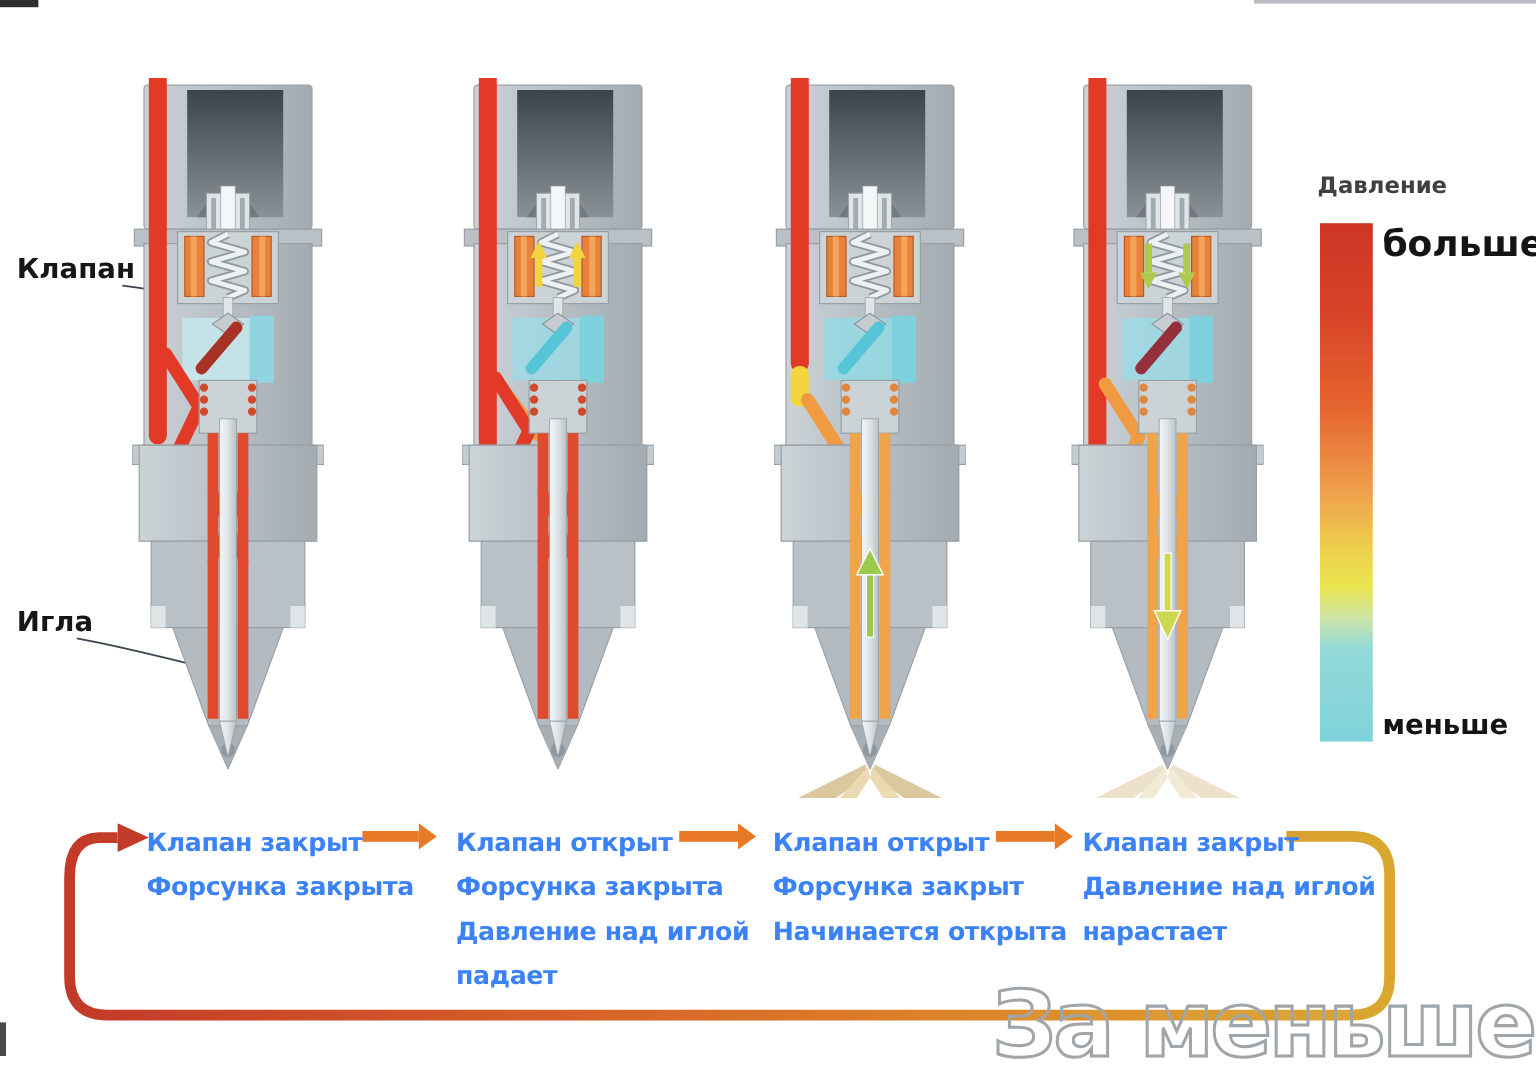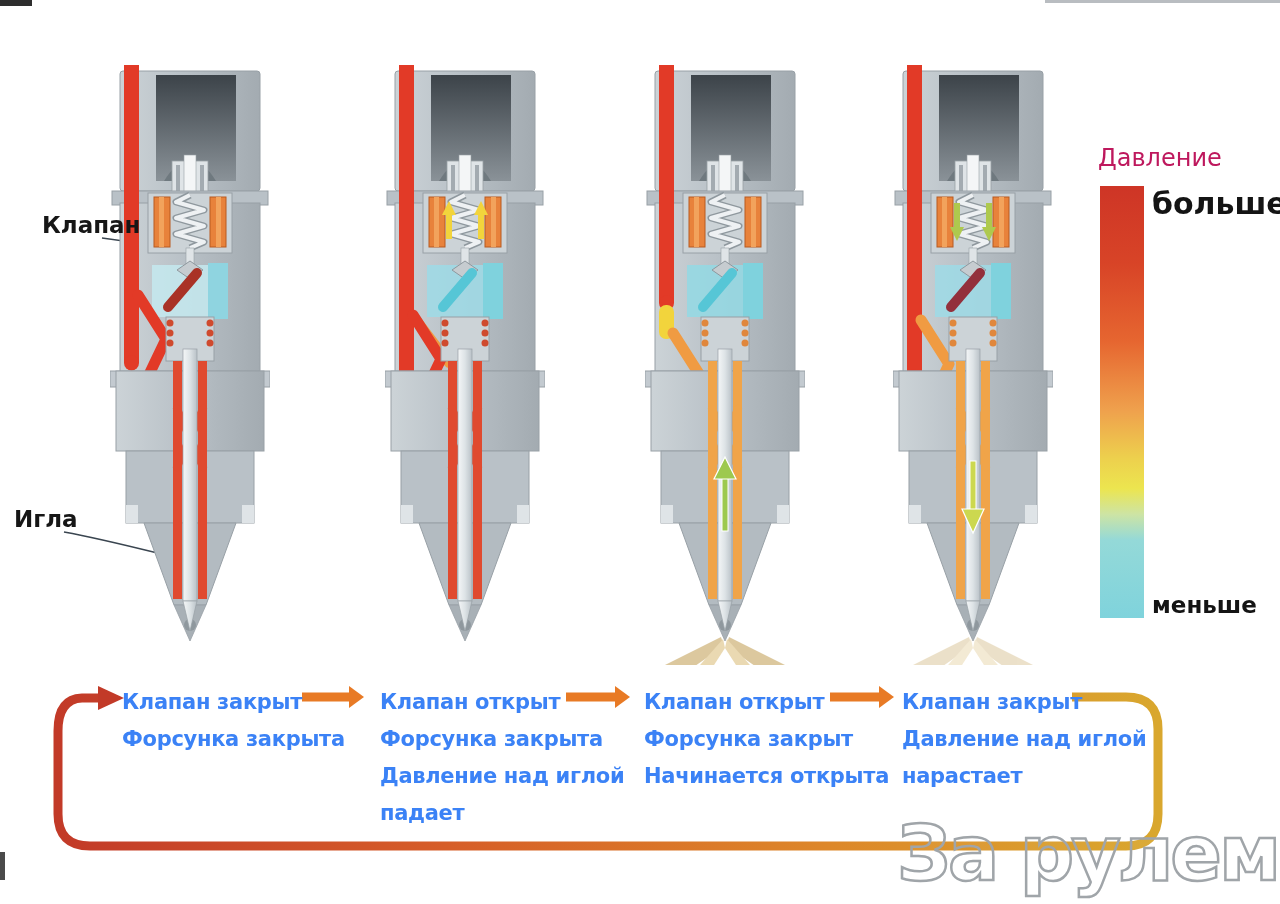--- a/index.html
+++ b/index.html
@@ -3,24 +3,24 @@
 <meta charset="utf-8">
 <style>
   html,body{margin:0;padding:0;background:#ffffff;}
   #stage{position:relative;width:1280px;height:904px;background:#ffffff;overflow:hidden;
          font-family:"DejaVu Sans","Liberation Sans",sans-serif;}
   svg{display:block;}
   #overlay{position:absolute;left:0;top:0;width:1280px;height:904px;z-index:1;}
   .injector{position:absolute;top:65px;width:160px;height:600px;z-index:2;}
   #inj0{left:110px;} #inj1{left:385px;} #inj2{left:645px;} #inj3{left:893px;}
   .side-label{position:absolute;z-index:3;font-size:23px;font-weight:700;color:#161616;white-space:nowrap;}
-  #lbl-valve{left:14px;top:212px;margin-left:28px;}
+  #lbl-valve{left:14px;top:212px;}
   #lbl-needle{left:14px;top:506px;}
   #legend{position:absolute;left:1096px;top:144px;z-index:2;}
-  #legend-title{position:absolute;left:2px;top:0;font-size:24px;font-weight:400;color:#be185d;white-space:nowrap;}
+  #legend-title{position:absolute;left:2px;top:0;font-size:19px;font-weight:700;color:#404040;white-space:nowrap;}
   #legend-bar{position:absolute;left:4px;top:42px;width:44px;height:432px;}
   #legend-more{position:absolute;left:56px;top:42px;font-size:30px;font-weight:700;color:#141414;white-space:nowrap;}
   #legend-less{position:absolute;left:56px;top:448px;font-size:23px;font-weight:700;color:#141414;white-space:nowrap;}
   .stage-text{position:absolute;top:684px;z-index:3;font-size:21px;font-weight:700;color:#3b82f6;
               letter-spacing:-0.3px;line-height:37px;white-space:nowrap;}
   #stage-1{left:122px;} #stage-2{left:380px;} #stage-3{left:644px;} #stage-4{left:902px;}
   #watermark{position:absolute;right:2px;bottom:6px;z-index:4;font-size:76px;font-weight:700;
              letter-spacing:-3px;color:rgba(255,255,255,0.05);
              -webkit-text-stroke:2.5px #a0a5a9;white-space:nowrap;}
   .artifact{position:absolute;z-index:5;}
@@ -359,18 +359,18 @@
     <div>Клапан открыт</div>
     <div>Форсунка закрыт</div>
     <div>Начинается открыта</div>
   </div>
   <div class="stage-text" id="stage-4">
     <div>Клапан закрыт</div>
     <div>Давление над иглой</div>
     <div>нарастает</div>
   </div>
 
-  <div id="watermark">За рулем</div>
+  <div id="watermark">За меньше</div>
 
   <div class="artifact" id="artifact-tl"></div>
   <div class="artifact" id="artifact-tr"></div>
   <div class="artifact" id="artifact-bl"></div>
 </div>
 
 </body></html>

